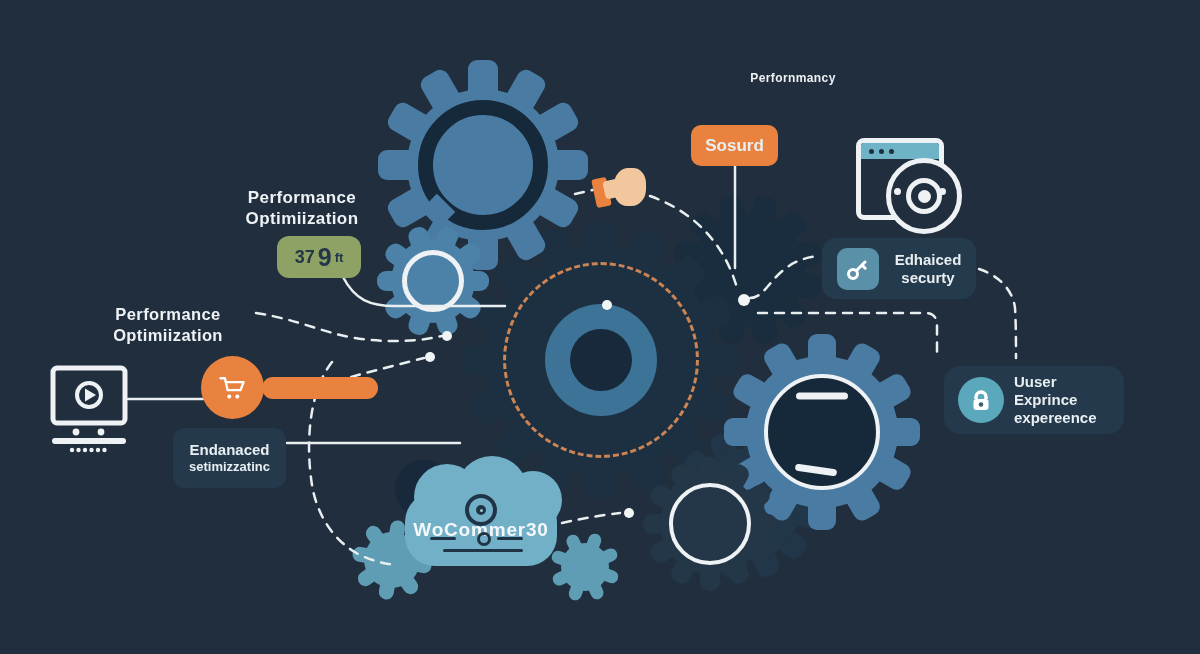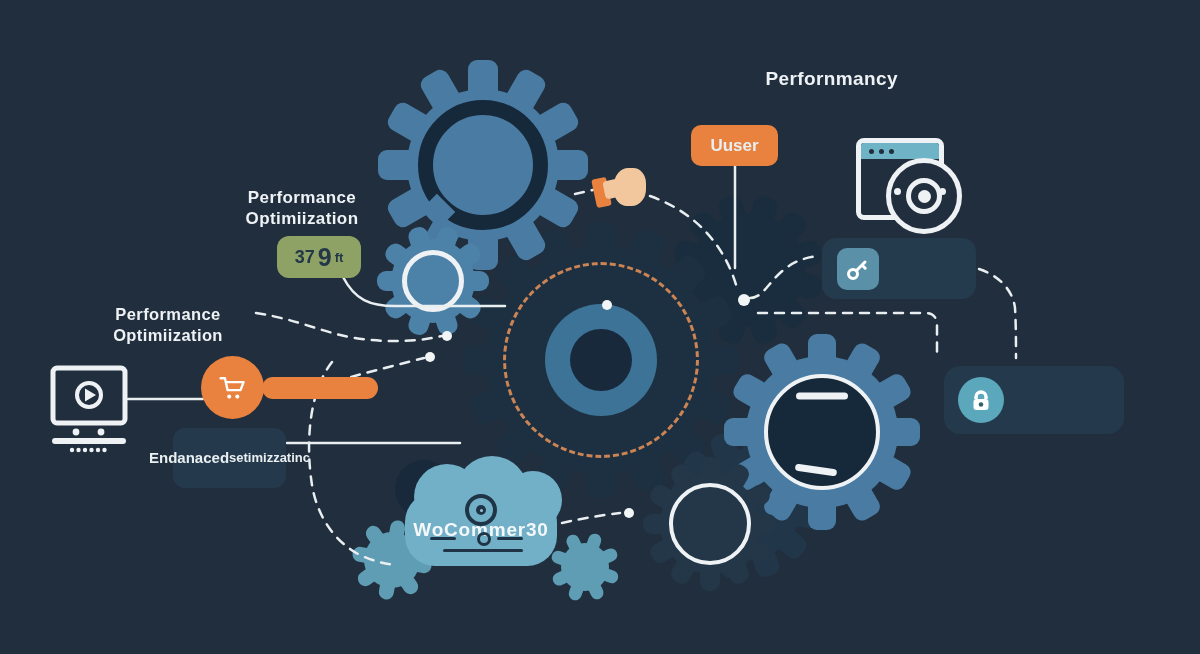--- a/index.html
+++ b/index.html
@@ -172,63 +172,72 @@
   <div style="width:10px;height:10px;background:#203447;border-radius:50%;display:flex;align-items:center;justify-content:center">
     <div style="width:3px;height:3px;background:#9fc6d6;border-radius:50%"></div>
   </div>
 </div>
 <div class="abs" style="left:405px;top:519px;width:152px;text-align:center;color:#f4f8fa;font-weight:bold;font-size:19px;letter-spacing:.8px;z-index:7">WoCommer30</div>
 <div class="cldetail" style="left:430px;top:537px;width:26px;height:3px"></div>
 <div class="abs" style="left:477px;top:532px;width:8px;height:8px;border:3px solid #203447;border-radius:50%;z-index:7"></div>
 <div class="cldetail" style="left:497px;top:537px;width:26px;height:3px"></div>
 <div class="cldetail" style="left:443px;top:549px;width:80px;height:3px"></div>
 
-<div class="heading" style="left:688px;top:68px;width:210px;font-size:19px;text-align:right">
+<div class="heading" style="left:688px;top:68px;width:210px;font-size:12px;text-align:center">
   <div>Perfornmancy</div>
 </div>
 <div class="heading" style="left:196px;top:187px;width:212px;font-size:17px;text-align:center">
   <div>Performance</div>
   <div>Optimiization</div>
 </div>
 <div class="heading" style="left:58px;top:304px;width:220px;font-size:16.5px;text-align:center">
   <div>Performance</div>
   <div>Optimiization</div>
 </div>
 
 <div class="badge" style="left:691px;top:125px;width:87px;height:41px;background:#e8823e;border-radius:10px">
-  <span class="txt" style="font-size:17px">Uuser</span>
+  <span class="txt" style="font-size:17px">Sosurd</span>
 </div>
 
 <div class="badge" style="left:277px;top:236px;width:84px;height:42px;background:#8fa265;gap:3px">
   <span style="color:#233748;font-weight:bold;font-size:18px">37</span>
   <span style="color:#233748;font-weight:bold;font-size:25px">9</span>
   <span style="color:#233748;font-weight:bold;font-size:13px">ft</span>
 </div>
 
-<div class="badge" style="left:173px;top:428px;width:113px;height:60px;background:#243a4c;flex-direction:row">
+<div class="badge" style="left:173px;top:428px;width:113px;height:60px;background:#243a4c;flex-direction:column">
   <div class="txt" style="font-size:15px;line-height:18px">Endanaced</div>
   <div class="txt" style="font-size:13px;line-height:16px">setimizzatinc</div>
 </div>
 
 <div class="badge" style="left:822px;top:238px;width:154px;height:61px;background:#243a4d;border-radius:14px;justify-content:flex-start;padding:0">
   <div class="abs" style="left:15px;top:10px;width:42px;height:42px;background:#5b91a8;border-radius:10px;display:flex;align-items:center;justify-content:center">
     <svg width="26" height="26" viewBox="0 0 26 26">
       <circle cx="8" cy="18" r="4.5" stroke="#fff" stroke-width="3" fill="none"></circle>
       <path d="M11.5 14.5 L20 6 M17 9 l3.2 3.2" stroke="#fff" stroke-width="3" stroke-linecap="round" fill="none"></path>
     </svg>
+  </div>
+  <div class="txt" style="position:absolute;left:62px;width:88px;font-size:15px;line-height:18px">
+    <div>Edhaiced</div>
+    <div>securty</div>
   </div>
 </div>
 
 <div class="badge" style="left:944px;top:366px;width:180px;height:68px;background:#243a4c;border-radius:16px;justify-content:flex-start">
   <div class="abs" style="left:14px;top:11px;width:46px;height:46px;background:#5ba8bc;border-radius:50%;display:flex;align-items:center;justify-content:center">
     <svg width="26" height="26" viewBox="0 0 26 26">
       <path d="M8 12 V10 a5 5 0 0 1 10 0 v2" stroke="#fff" stroke-width="3.5" fill="none"></path>
       <rect x="5.5" y="12" width="15" height="11" rx="3" fill="#fff"></rect>
       <circle cx="13" cy="17.5" r="2.3" fill="#35606f"></circle>
     </svg>
+  </div>
+  <div class="txt" style="position:absolute;left:70px;width:104px;font-size:15px;line-height:18px;text-align:left">
+    <div>Uuser</div>
+    <div>Exprince</div>
+    <div>expereence</div>
   </div>
 </div>
 
 <svg class="abs" style="left:48px;top:363px;z-index:8" width="80" height="92" viewBox="0 0 80 92">
   <rect x="5" y="5" width="72" height="55" rx="4" stroke="#eef2f4" stroke-width="5" fill="none"></rect>
   <circle cx="41" cy="32" r="12" stroke="#eef2f4" stroke-width="4" fill="none"></circle>
   <polygon points="37,25.5 37,38.5 48,32" fill="#eef2f4"></polygon>
   <circle cx="28" cy="69" r="3.4" fill="#eef2f4"></circle>
   <circle cx="53" cy="69" r="3.4" fill="#eef2f4"></circle>
   <rect x="4" y="75" width="74" height="6" rx="3" fill="#eef2f4"></rect>

